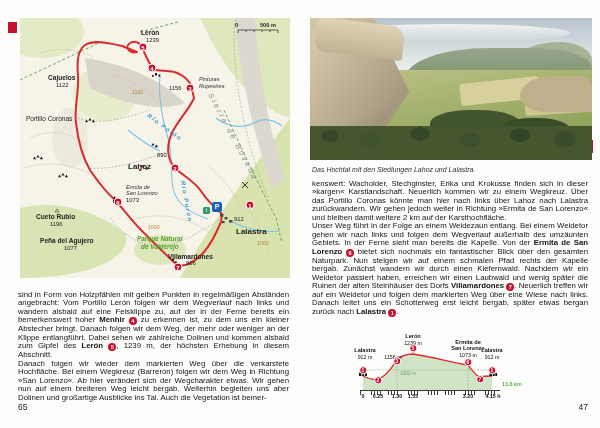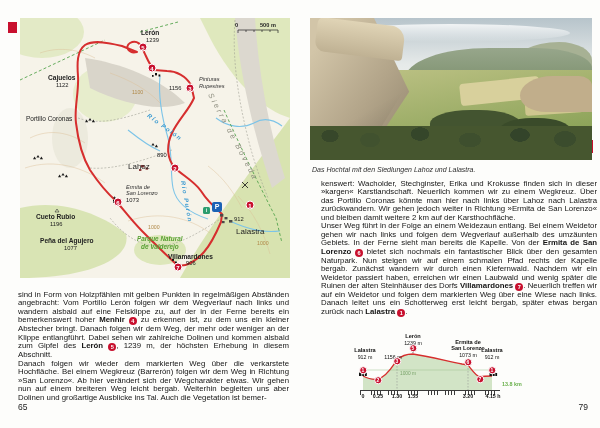--- a/index.html
+++ b/index.html
@@ -7,21 +7,21 @@
           font-family:"Liberation Sans",sans-serif;color:#111;}
   .page{position:absolute;top:0;height:428px;}
   .page.left{left:0;width:300px;}
   .page.right{left:300px;width:300px;}
   .tour-tab{position:absolute;background:#c8102e;}
   
   .map{position:absolute;left:20px;top:18px;width:270px;height:260px;background:#f6f3e9;overflow:hidden;}
   .map svg{position:absolute;left:0;top:0;}
   .ml{position:absolute;font-size:6.5px;color:#222;white-space:nowrap;line-height:1;transform-origin:left center;}
   .ml.peak{font-weight:bold;font-size:6.6px;}
-  .ml.town{font-weight:normal;font-size:8px;}
+  .ml.town{font-weight:bold;font-size:8px;}
   .ml.elev{font-size:5.8px;color:#222;}
   .ml.italic{font-style:italic;font-size:5.6px;color:#333;}
   .ml.park{font-style:italic;font-weight:bold;color:#58a032;font-size:6.4px;}
   .ml.water{font-style:italic;font-weight:bold;color:#3d9bd1;font-size:6px;letter-spacing:1.5px;}
   .ml.sierra{font-style:italic;color:#8f8f80;font-size:7.5px;letter-spacing:2.5px;}
   .ml.contour{color:#b08948;font-size:5.2px;}
   .ml.scale{font-weight:bold;font-size:5.6px;color:#222;}
   .wpb{position:absolute;width:9px;height:9px;border-radius:50%;background:#c8102e;border:0.5px solid #fff;
        color:#fff;font-size:6px;font-weight:bold;text-align:center;line-height:9px;
        transform:translate(-50%,-50%);box-sizing:border-box;}
@@ -272,21 +272,21 @@
       <div class="tanhill"></div>
       <div class="forest1"></div>
       <div class="forest2"></div>
       <div class="cliff"></div>
       <div class="cliffshadow"></div>
       <div class="rockslab"></div>
       <div class="trees-bottom"></div>
     </div>
     <div class="caption">Das Hochtal mit den Siedlungen Lahoz und Lalastra.</div>
 
-    <div class="bodytext" style="left:21px;top:180px;width:276px;">
+    <div class="bodytext" style="left:12px;top:180px;width:276px;">
       <p><span>kenswert: Wacholder, Stechginster, Erika und Krokusse finden sich in dieser »kargen« Karstlandschaft. Neuerlich kommen wir zu einem Wegkreuz. Über das Portillo Coronas könnte man hier nach links über Lahoz nach Lalastra zurückwandern. Wir gehen jedoch weiter in Richtung »Ermita de San Lorenzo« und bleiben damit weitere 2 km auf der Karsthochfläche.</span></p>
       <p><span>Unser Weg führt in der Folge an einem Weidezaun entlang. Bei einem Weidetor gehen wir nach links und folgen dem Wegverlauf außerhalb des umzäunten Gebiets. In der Ferne sieht man bereits die Kapelle. Von der </span><b>Ermita de San Lorenzo </b><span class="wp">6</span><span> bietet sich nochmals ein fantastischer Blick über den gesamten Naturpark. Nun steigen wir auf einem schmalen Pfad rechts der Kapelle bergab. Zunächst wandern wir durch einen Kiefernwald. Nachdem wir ein Weidetor passiert haben, erreichen wir einen Laubwald und wenig später die Ruinen der alten Steinhäuser des Dorfs </span><b>Villamardones </b><span class="wp">7</span><span>. Neuerlich treffen wir auf ein Weidetor und folgen dem markierten Weg über eine Wiese nach links. Danach leitet uns ein Schotterweg erst leicht bergab, später etwas bergan zurück nach </span><b>Lalastra </b><span class="wp">1</span><span>.</span></p>
     </div>
 
     <div class="profile">
       <svg width="175" height="68" viewBox="0 0 175 68">
         <path d="M11,42 C15,44 21,46 26,45 C36,42 41,31 45,26 C50,21 56,20 61,20 C75,22 95,27 110,30 L116,31 C120,36 124,42 128,43 C132,42 136,42 140,42 L140,56 L11,56 Z" fill="#d2e4c6"></path>
         <line x1="11" y1="36" x2="140" y2="36" stroke="#9cc08c" stroke-width="0.5"></line>
         <g stroke="#888" stroke-width="0.5" stroke-dasharray="1.6,1.4">
           <line x1="45" y1="26" x2="45" y2="56"></line>
@@ -337,15 +337,15 @@
           <span class="pwpb" style="left: 11px; top: 36px;">1</span>
           <span class="pwpb" style="left: 26px; top: 46px;">2</span>
           <span class="pwpb" style="left: 45px; top: 27px;">3</span>
           <span class="pwpb" style="left: 61px; top: 14px;">5</span>
           <span class="pwpb" style="left: 116px; top: 28px;">6</span>
           <span class="pwpb" style="left: 128px; top: 45px;">7</span>
           <span class="pwpb" style="left: 140px; top: 36px;">1</span>
         </div>
     </div>
 
-    <div class="pagenum" style="right:12px;">79</div>
+    <div class="pagenum" style="right:12px;">47</div>
   </div>
 </div>
 
 </body></html>

